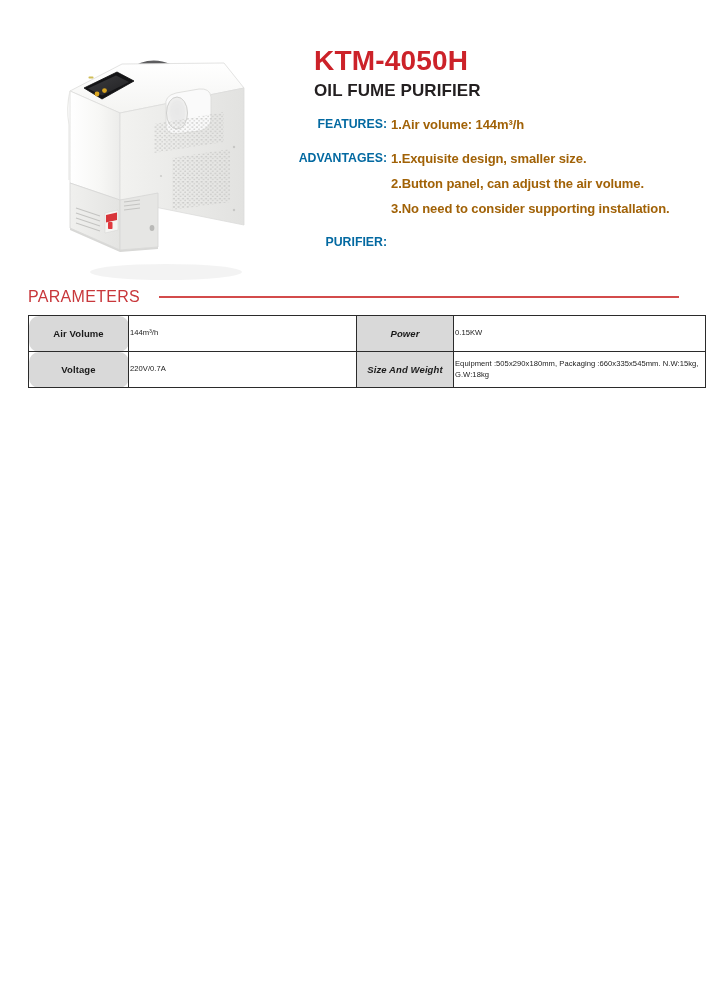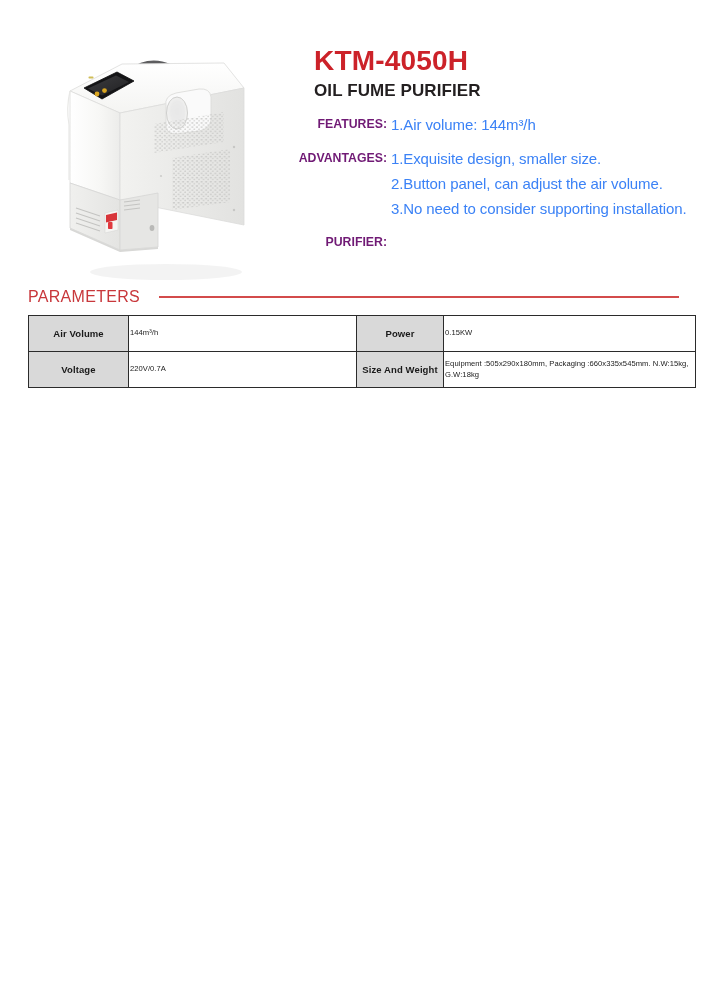--- a/index.html
+++ b/index.html
@@ -59,36 +59,36 @@
   }
   .spec-group {
     display: flex;
     align-items: flex-start;
   }
   .spec-group + .spec-group { margin-top: 9px; }
   .spec-label {
     width: 100px;
     flex: 0 0 100px;
     text-align: right;
-    color: #701a75;
+    color: #0369a1;
     font-size: 12.3px;
     font-weight: bold;
     line-height: 25px;
     padding-right: 3px;
     box-sizing: border-box;
     white-space: nowrap;
   }
   .spec-items {
     flex: 1 1 auto;
     padding-left: 1px;
   }
   .spec-item {
-    font-size: 15px;
-    font-weight: normal;
-    color: #3b82f6;
+    font-size: 13px;
+    font-weight: bold;
+    color: #a16207;
     line-height: 25px;
     white-space: nowrap;
     letter-spacing: -0.1px;
   }
 
   
   .parameters-heading {
     position: absolute;
     left: 28px;
     top: 288px;
@@ -133,23 +133,23 @@
     color: #1a1a1a;
     letter-spacing: 0.1px;
   }
   .cell-value {
     background: #ffffff;
     font-size: 7.6px;
     color: #1a1a1a;
     line-height: 1.35;
     letter-spacing: 0.05px;
   }
-  .col-label-a { width: 100px; }
+  .col-label-a { width: 100px; border-radius: 10px; }
   .col-value-a { width: 228px; }
-  .col-label-b { width: 87px; }
+  .col-label-b { width: 97px; font-style: italic; }
   .col-value-b { width: 252px; }
 </style>
 </head>
 <body>
 
 <div class="product-figure">
   <svg width="230" height="240" viewBox="0 0 230 240" xmlns="http://www.w3.org/2000/svg">
     <defs>
       <linearGradient id="frontFace" x1="0" y1="0" x2="1" y2="0">
         <stop offset="0%" stop-color="#ffffff"></stop>

